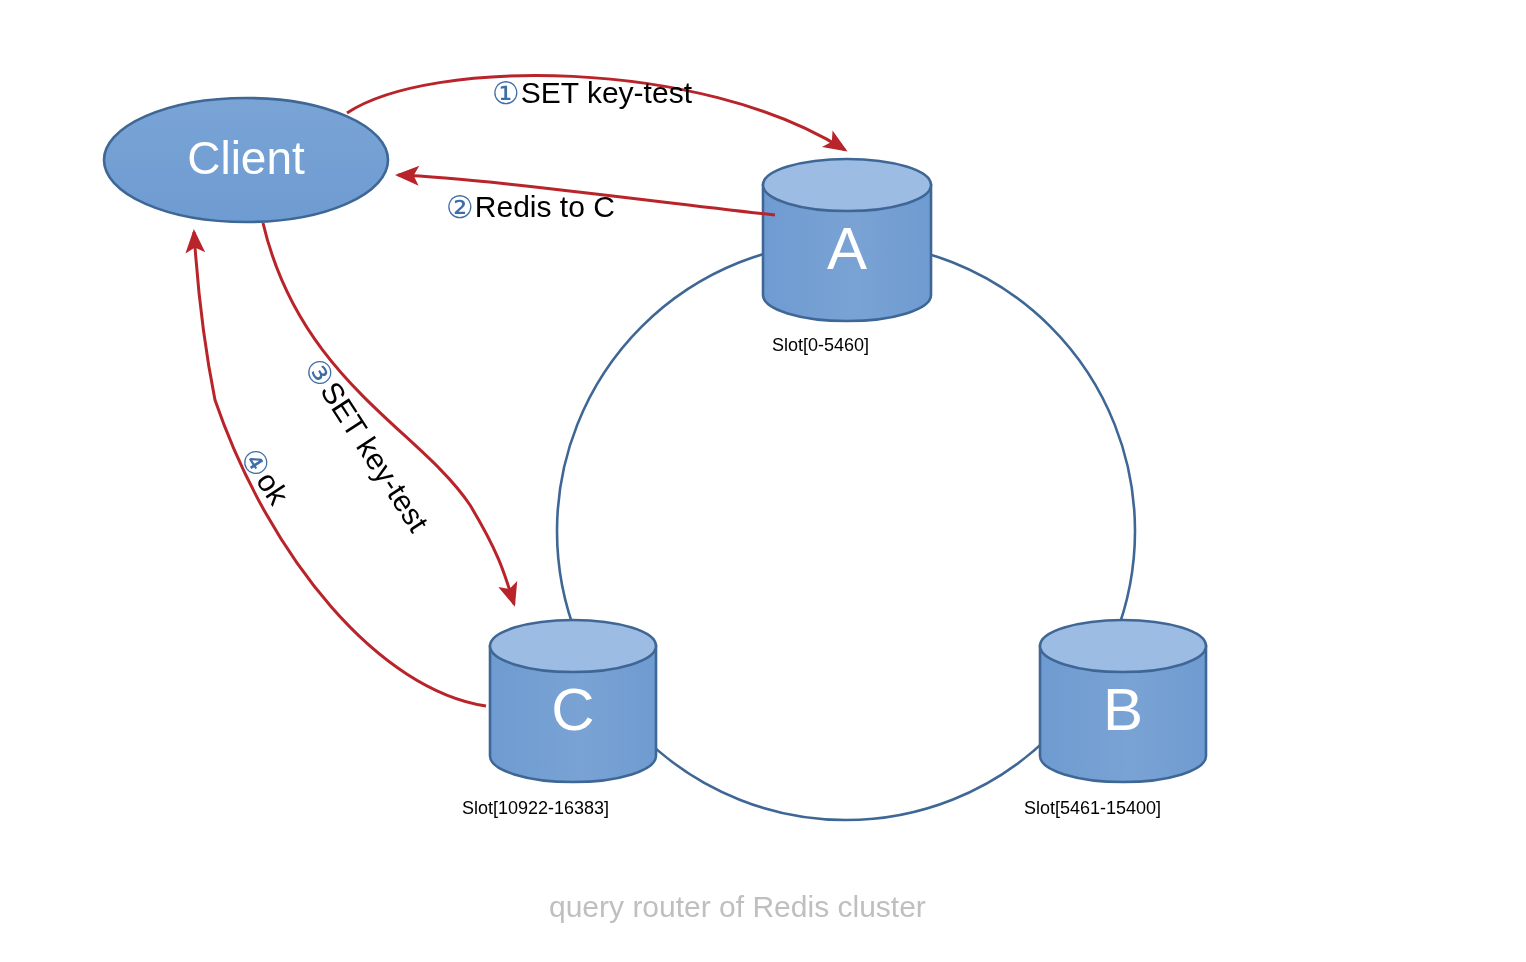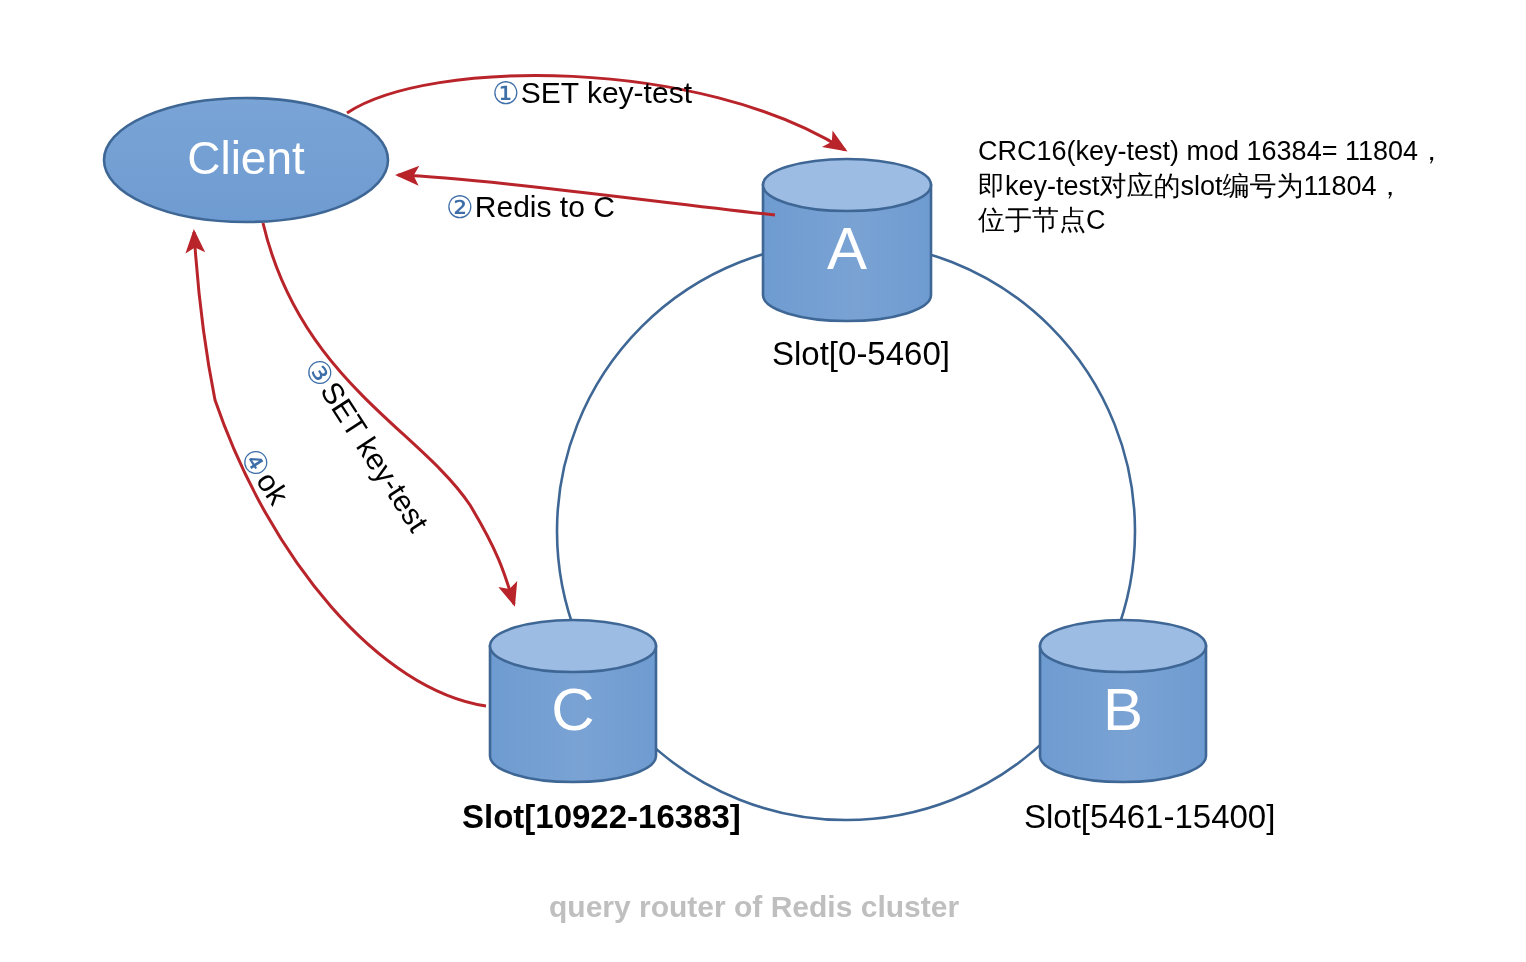--- a/index.html
+++ b/index.html
@@ -34,21 +34,21 @@
   .client-label {
     fill: #ffffff;
     font-family: "Liberation Sans", "DejaVu Sans", sans-serif;
     font-size: 46px;
     text-anchor: middle;
     dominant-baseline: middle;
   }
   .slot-label {
     position: absolute;
     color: #000000;
-    font-size: 33px;
+    font-size: 18px;
     font-family: "Liberation Sans", "DejaVu Sans", sans-serif;
     white-space: nowrap;
   }
   .step-label {
     position: absolute;
     color: #000000;
     font-size: 30px;
     font-family: "Liberation Sans", "DejaVu Sans", sans-serif;
     white-space: nowrap;
     display: flex;
@@ -71,21 +71,20 @@
     line-height: 1.28;
     font-family: "Liberation Sans", "DejaVu Sans", sans-serif;
     white-space: pre-line;
   }
   .caption {
     position: absolute;
     color: #bfbfbf;
     font-size: 30px;
     font-family: "Liberation Sans", "DejaVu Sans", sans-serif;
     white-space: nowrap;
-    font-weight: bold;
   }
 </style>
 </head>
 <body>
 
 <div id="stage">
 
   <svg id="diagram-svg" viewBox="0 0 1526 962">
     <defs>
       <marker id="arrowRed" markerWidth="10" markerHeight="10" refX="7.4" refY="3.6" orient="auto" markerUnits="strokeWidth">
@@ -153,21 +152,18 @@
 
   <div class="step-label step-rot" style="left:248px; top:434px; transform:rotate(57deg);">
     <span class="step-num">④</span>
     <span>ok</span>
   </div>
 
   <div class="slot-label" style="left:772px; top:335px;">Slot[0-5460]</div>
 
   <div class="slot-label" style="left:1024px; top:798px;">Slot[5461-15400]</div>
 
-  <div class="slot-label" style="left:462px; top:798px;font-weight:bold;">Slot[10922-16383]</div>
+  <div class="slot-label" style="left:462px; top:798px;">Slot[10922-16383]</div>
 
-  <div class="annotation" style="left:978px; top:134px;">CRC16(key-test) mod 16384= 11804，
-即key-test对应的slot编号为11804，
-位于节点C</div>
 
   <div class="caption" style="left:549px; top:890px;">query router of Redis cluster</div>
 
 </div>
 
 </body></html>

